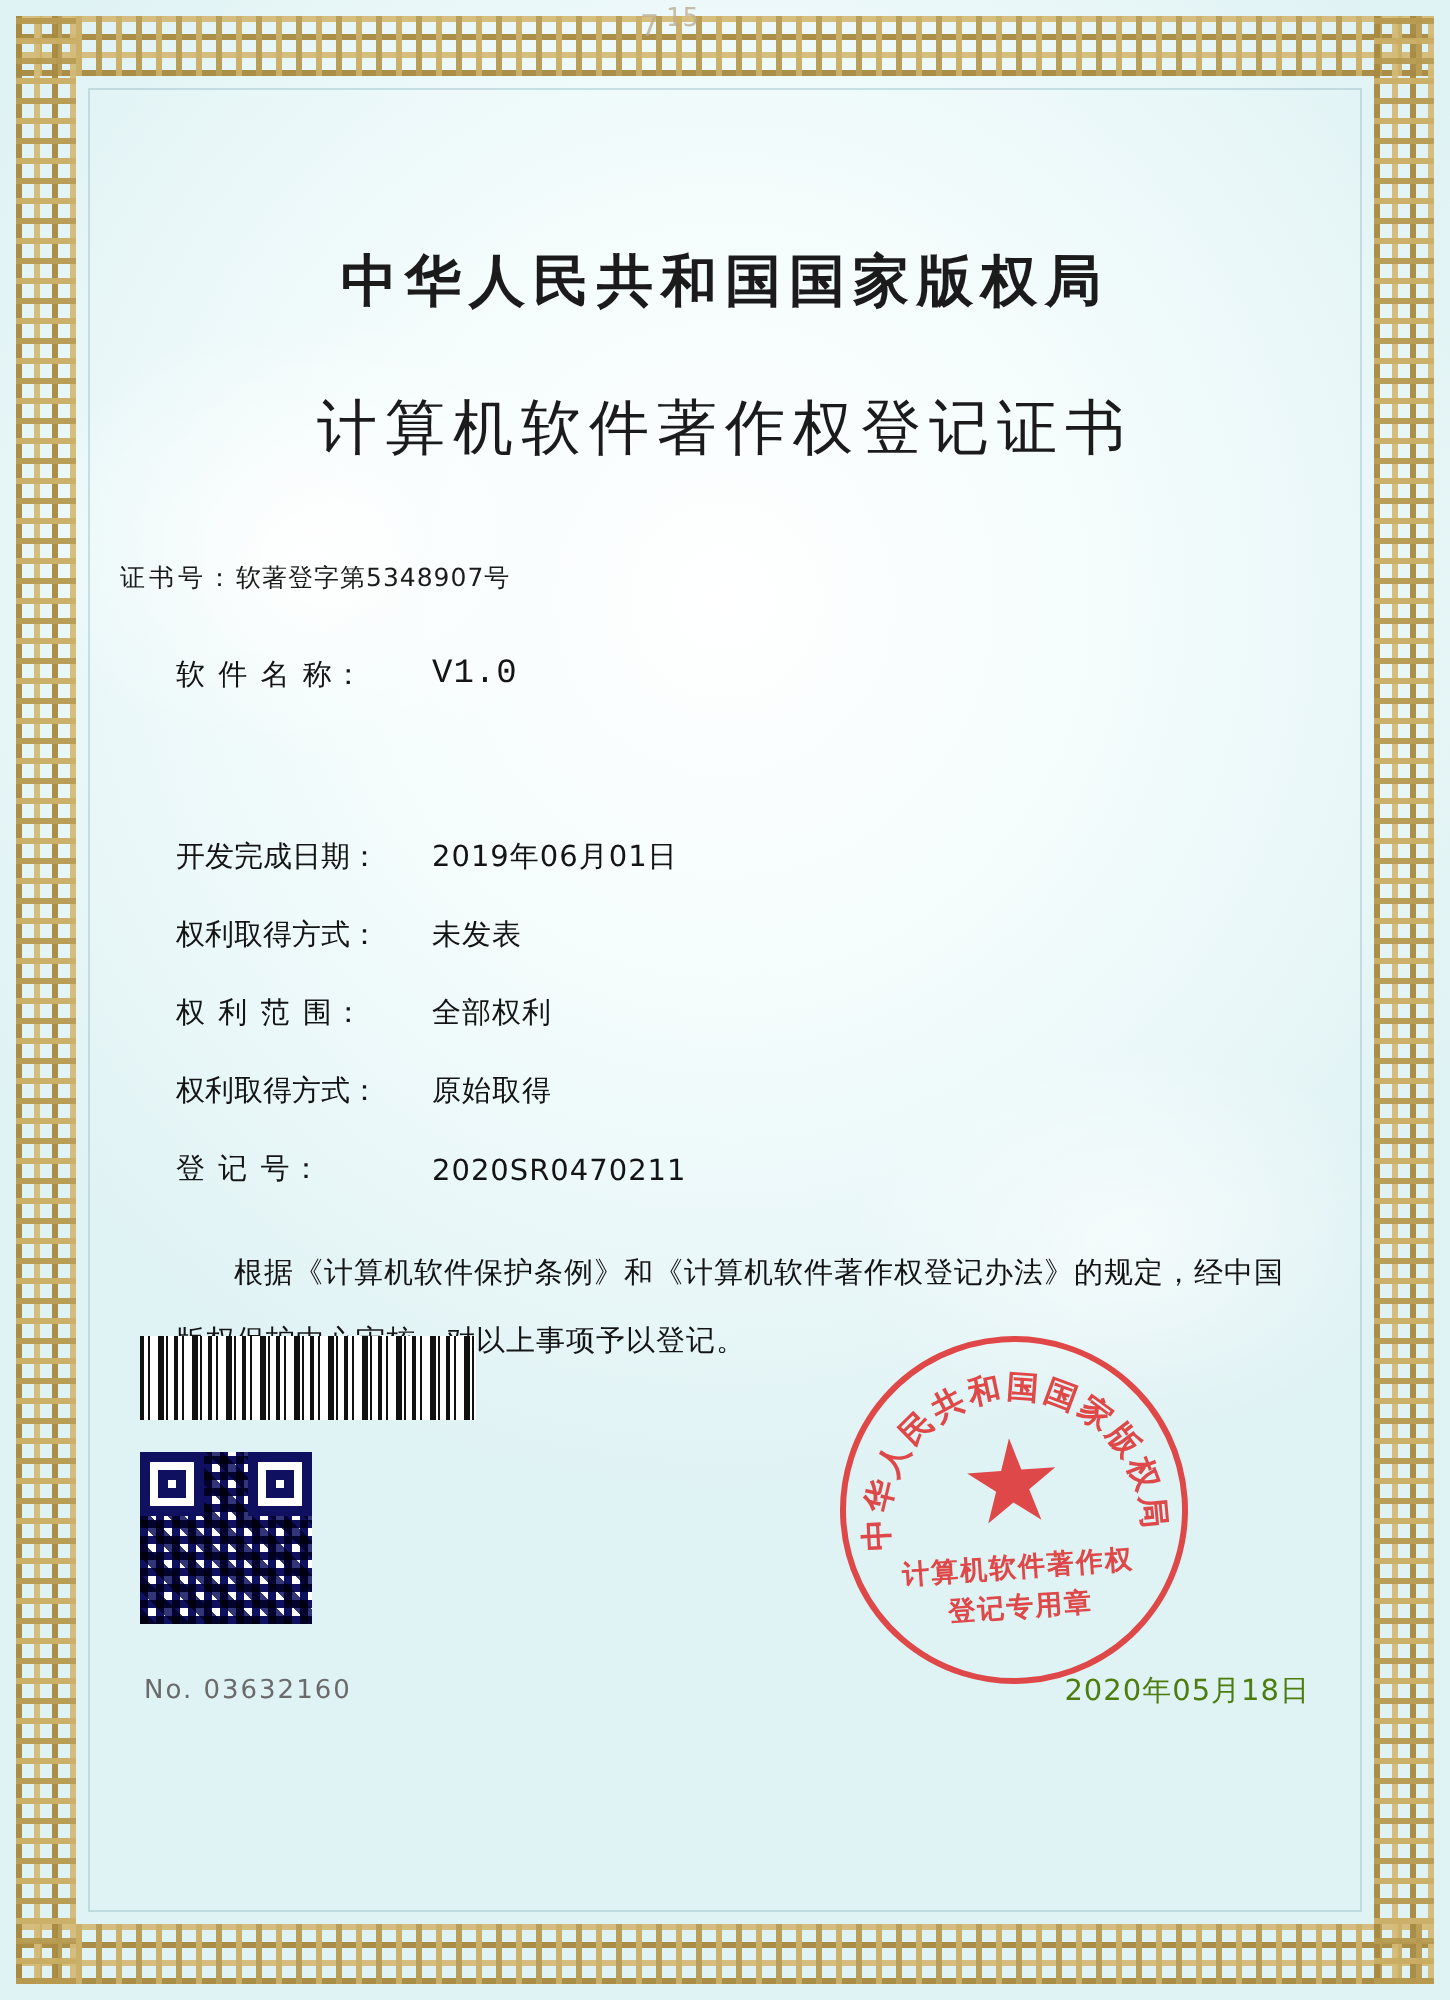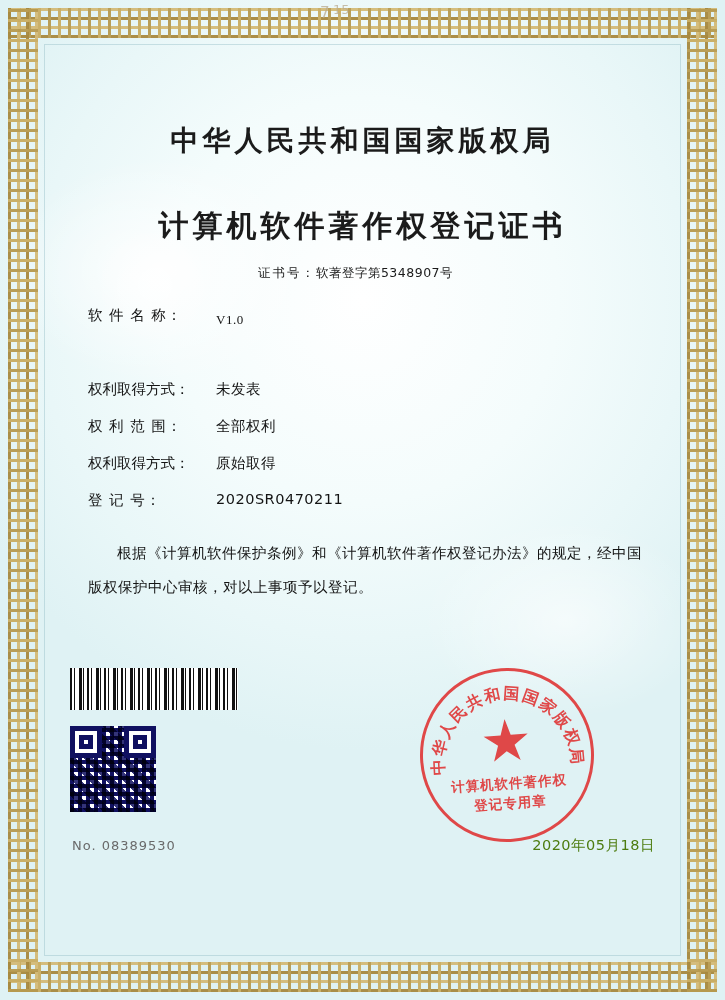--- a/index.html
+++ b/index.html
@@ -101,67 +101,68 @@
     font-family: "DejaVu Serif", "Liberation Serif", serif;
     font-weight: bold;
     font-size: 28px;
     letter-spacing: 4px;
     color: #1b1b1b;
     margin-top: 62px;
   }
   .title-sub {
     text-align: center;
     font-family: "DejaVu Serif", "Liberation Serif", serif;
-    font-weight: bold;
+    font-weight: normal;
     font-size: 30px;
     letter-spacing: 4px;
     color: #1b1b1b;
-    margin-top: 46px;
+    margin-top: 34px;
   }
   .cert-no {
-    text-align: center;
+    text-align: left;
     font-size: 12.5px;
     color: #1b1b1b;
-    margin-top: 18px;
+    margin-top: 46px;
     padding-right: 14px;
     letter-spacing: 0.5px;
   }
   .cert-no .label { letter-spacing: 2px; }
 
   
   .fields {
     margin-top: 24px;
     padding-left: 28px;
   }
   .field-row {
     display: flex;
-    align-items: flex-start;
+    align-items: flex-end;
     margin-bottom: 18px;
     font-size: 14.5px;
     color: #141414;
+    margin-top: 20px;
   }
   .field-label {
     width: 128px;
     flex: 0 0 128px;
     letter-spacing: 1px;
     font-size: 14.5px;
   }
   .field-label.wide {
     letter-spacing: 0px;
   }
   .field-value {
     flex: 1;
     font-size: 14.5px;
     letter-spacing: 0.5px;
   }
   .field-value .version {
     display: block;
     margin-top: 6px;
-    font-family: Liberation Serif, serif;
-    font-size: 13px;
+    font-family: Liberation Mono, monospace;
+    font-size: 17px;
   }
   .gap-lg { height: 22px; }
   .gap-md { height: 12px; }
 
   .paragraph {
     margin-top: 26px;
     padding: 0 12px 0 28px;
     font-size: 14.5px;
     line-height: 34px;
     color: #141414;
@@ -331,20 +332,24 @@
         <div class="field-value">
           <span class="version">V1.0</span>
         </div>
       </div>
 
       <div class="gap-md"></div>
 
 
       <div class="gap-lg"></div>
 
+      <div class="field-row">
+        <div class="field-label wide">开发完成日期：</div>
+        <div class="field-value">2019年06月01日</div>
+      </div>
 
       <div class="field-row">
         <div class="field-label wide">权利取得方式：</div>
         <div class="field-value">未发表</div>
       </div>
 
       <div class="field-row">
         <div class="field-label">权 利 范 围：</div>
         <div class="field-value">全部权利</div>
       </div>
@@ -362,21 +367,21 @@
     </div>
 
     <div class="paragraph">根据《计算机软件保护条例》和《计算机软件著作权登记办法》的规定，经中国版权保护中心审核，对以上事项予以登记。</div>
   </div>
 
   <div class="codes">
     <div class="barcode"></div>
     <div class="qr"></div>
   </div>
 
-  <div class="serial">No. 08389530</div>
+  <div class="serial">No. 03632160</div>
   <div class="issue-date">2020年05月18日</div>
 
   <div class="seal">
     <svg class="seal-arc" viewBox="0 0 168 168">
       <defs>
         <path id="arcpath" d="M 20,92 A 64,64 0 0 1 148,92" fill="none"></path>
       </defs>
       <text>
         <textPath href="#arcpath" startOffset="50%" text-anchor="middle">中华人民共和国国家版权局</textPath>
       </text>

